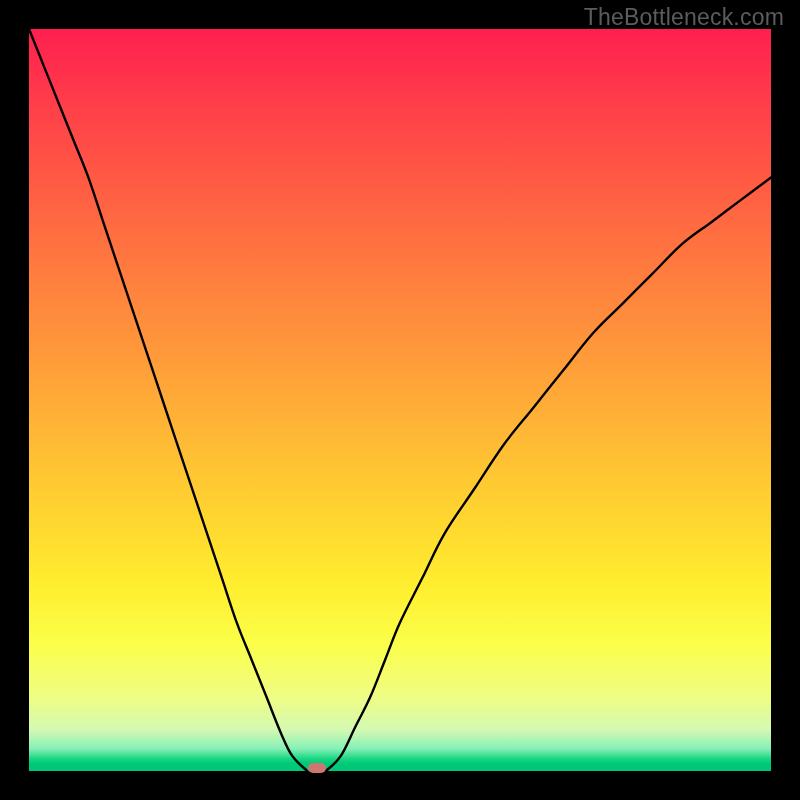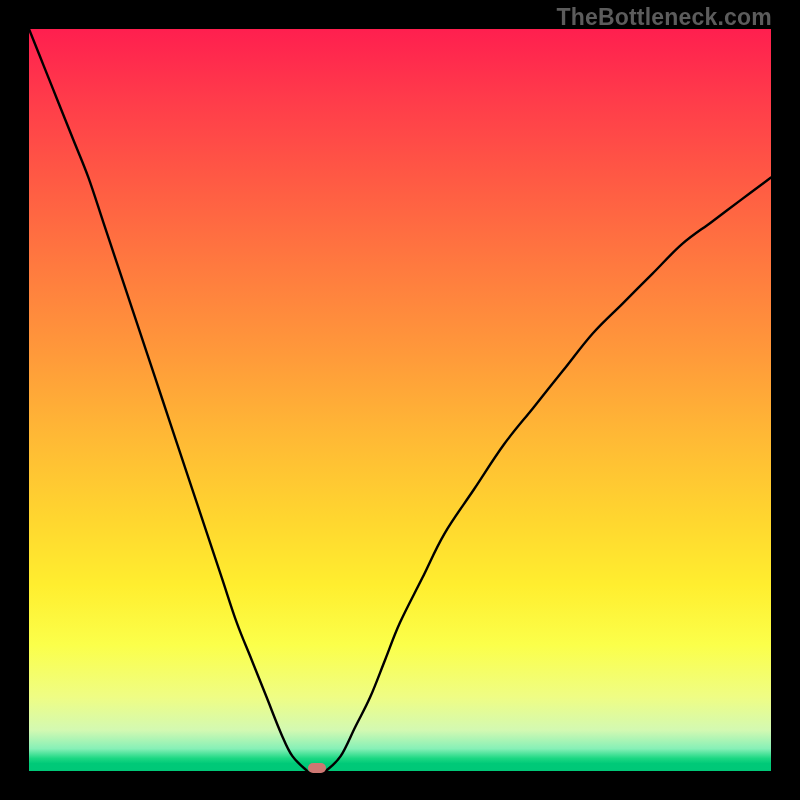--- a/index.html
+++ b/index.html
@@ -32,24 +32,24 @@
       #d3f9b2 94.5%,
       #86f0b7 97%,
       #1cd883 98.3%,
       #00c978 99%,
       #00c878 100%
     );
   }
   .watermark {
     position: absolute;
     top: 4px;
-    right: 28px;
+    right: 16px;
     color: #5c5c5c;
     font-size: 23px;
-    font-weight: 700;
+    font-weight: 400;
     letter-spacing: 0.2px;
     z-index: 50;
   }
   svg.curve {
     position: absolute;
     left: 0;
     top: 0;
     width: 742px;
     height: 742px;
     z-index: 10;

